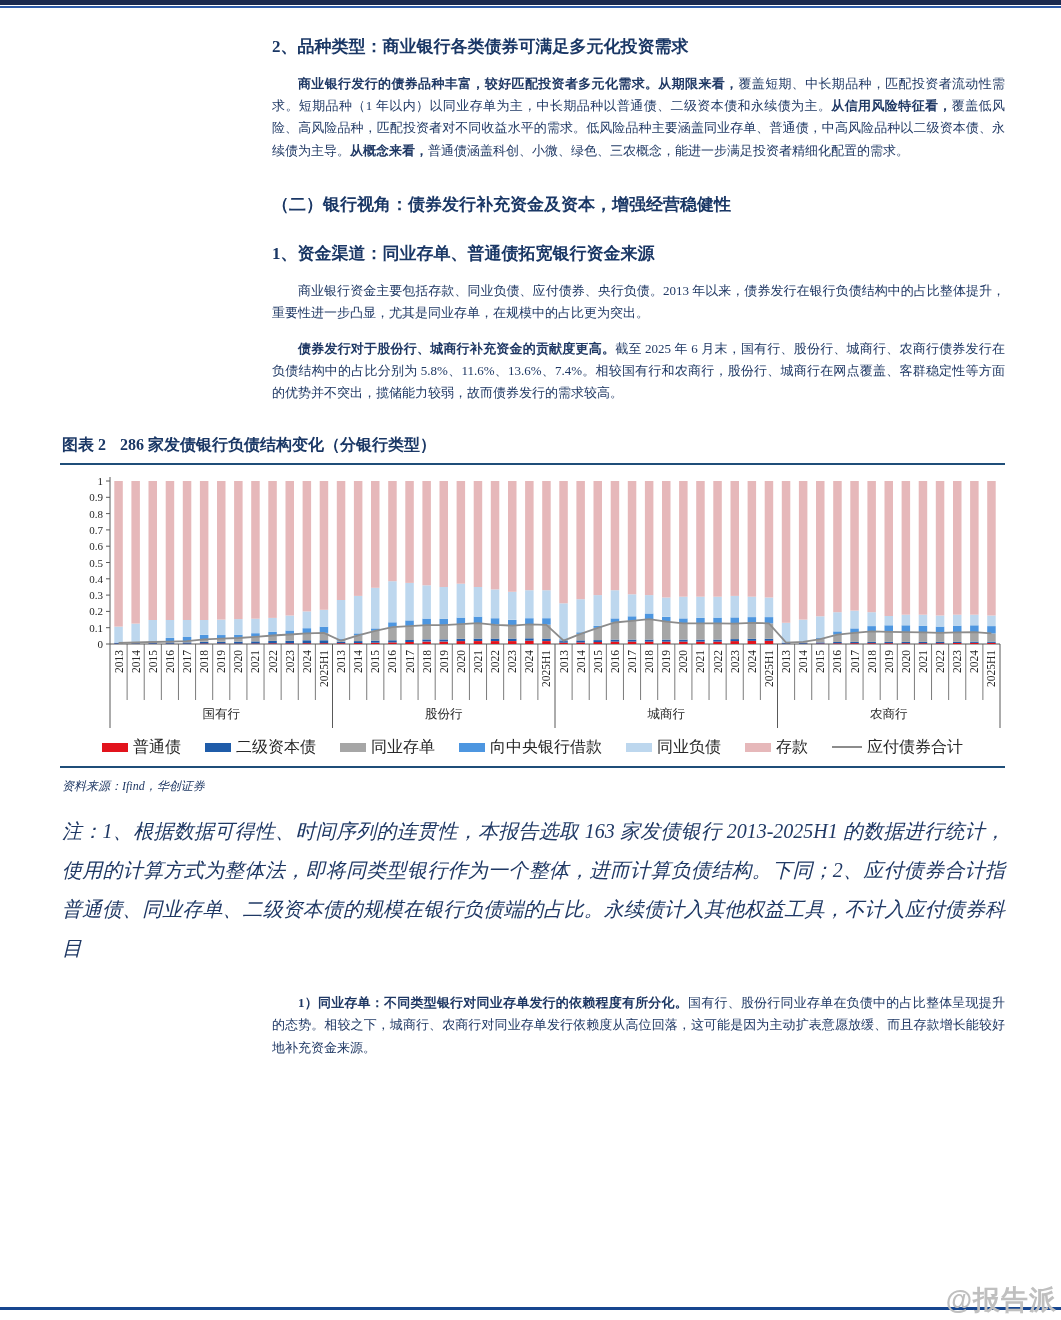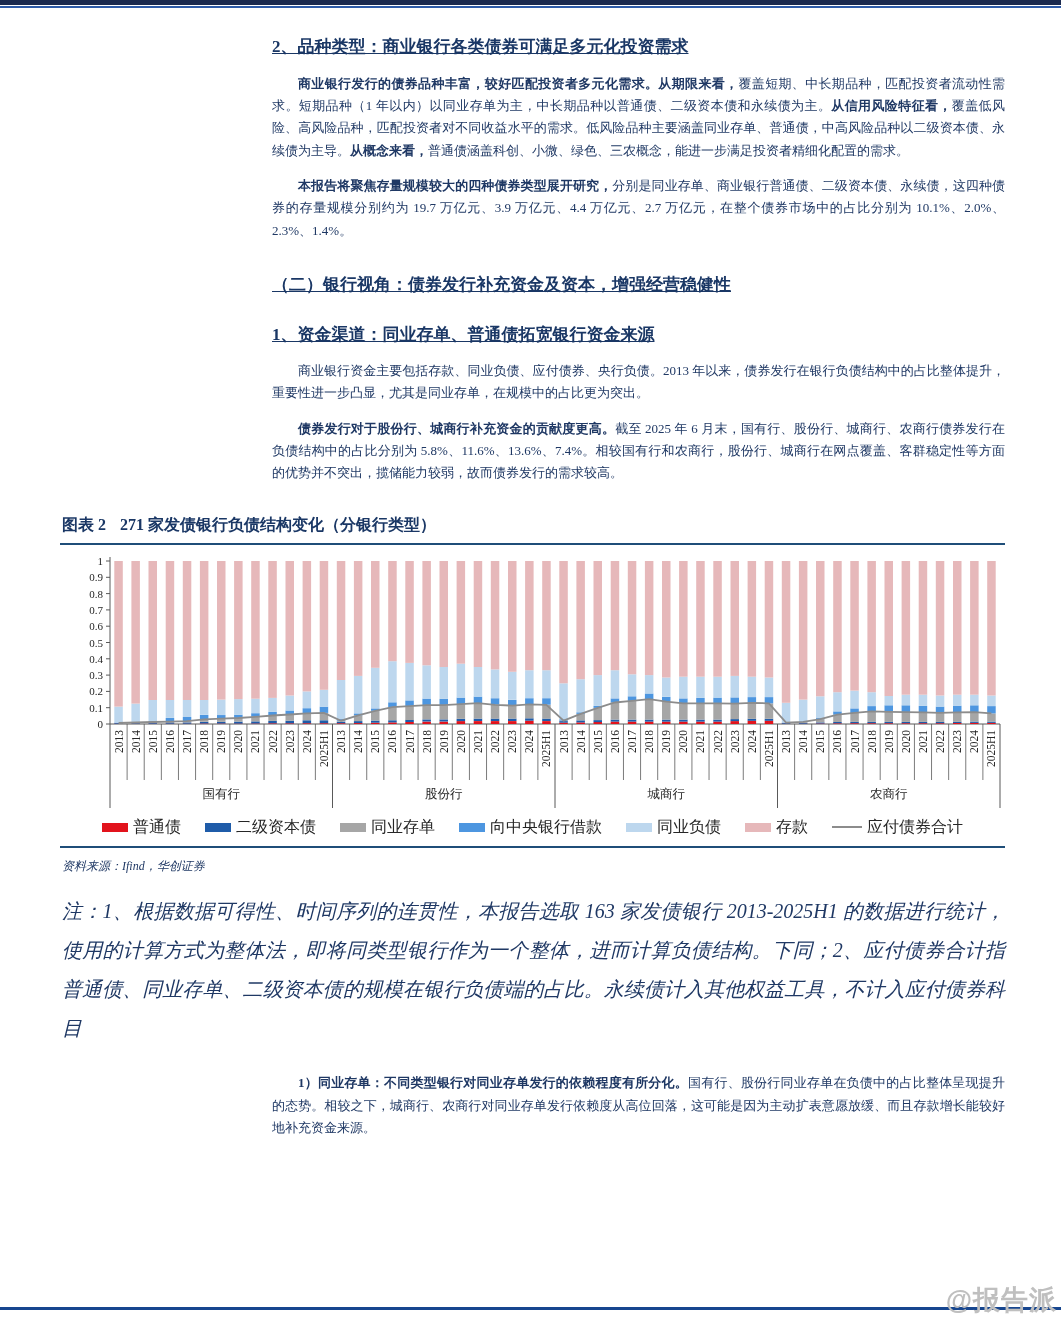--- a/index.html
+++ b/index.html
@@ -5,21 +5,21 @@
   html,body{margin:0;padding:0;}
   body{
     width:1061px;height:1320px;position:relative;background:#ffffff;
     font-family:"Liberation Serif","DejaVu Serif",serif;color:#1F3864;
     overflow:hidden;
   }
   .page{position:absolute;inset:0;}
   .topbar{height:5px;background:#1B2A4F;}
   .topbar-accent{height:2px;background:#2E5BA8;margin-top:1px;}
   .body-col{margin:26px 56px 0 272px;width:733px;}
-  .sec-h{font-size:17px;font-weight:bold;color:#1A3765;margin:24px 0 10px 0;line-height:1.5;text-decoration:underline;}
+  .sec-h{font-size:17px;font-weight:bold;color:#1A3765;margin:24px 0 10px 0;line-height:1.5;}
   .sec-h.sub{margin-top:30px;}
   .para{font-size:13px;line-height:1.72;text-align:justify;text-indent:2em;margin:13px 0;color:#1F3864;}
   .para b{font-weight:bold;}
   .figure{margin:30px 0 0 60px;width:945px;}
   .fig-title-row{font-size:16px;font-weight:bold;color:#1A3765;padding-left:2px;}
   .fig-title-row .fig-label{margin-right:14px;}
   .fig-rule{height:2px;background:#1F4E79;margin-top:7px;}
   .chart-wrap{padding-top:4px;}
   .legend{display:flex;justify-content:center;align-items:center;gap:24px;
     font-size:16px;color:#262626;margin:2px 0 8px 0;}
@@ -37,30 +37,29 @@
 </head>
 <body>
 
 <div class="page">
   <div class="topbar"></div>
   <div class="topbar-accent"></div>
 
   <div class="body-col">
     <div class="sec-h">2、品种类型：商业银行各类债券可满足多元化投资需求</div>
     <p class="para"><b>商业银行发行的债券品种丰富，较好匹配投资者多元化需求。从期限来看，</b><span>覆盖短期、中长期品种，匹配投资者流动性需求。短期品种（1 年以内）以同业存单为主，中长期品种以普通债、二级资本债和永续债为主。</span><b>从信用风险特征看，</b><span>覆盖低风险、高风险品种，匹配投资者对不同收益水平的需求。低风险品种主要涵盖同业存单、普通债，中高风险品种以二级资本债、永续债为主导。</span><b>从概念来看，</b><span>普通债涵盖科创、小微、绿色、三农概念，能进一步满足投资者精细化配置的需求。</span></p>
-    <p class="para"><b>本报告将聚焦存量规模较大的四种债券类型展开研究，</b><span>分别是同业存单、商业银行普通债、二级资本债、永续债，这四种债券的存量规模分别约为 19.7 万亿元、3.9 万亿元、4.4 万亿元、2.7 万亿元，在整个债券市场中的占比分别为 10.1%、2.0%、2.3%、1.4%。</span></p>
     <div class="sec-h sub">（二）银行视角：债券发行补充资金及资本，增强经营稳健性</div>
     <div class="sec-h">1、资金渠道：同业存单、普通债拓宽银行资金来源</div>
     <p class="para"><span>商业银行资金主要包括存款、同业负债、应付债券、央行负债。2013 年以来，债券发行在银行负债结构中的占比整体提升，重要性进一步凸显，尤其是同业存单，在规模中的占比更为突出。</span></p>
     <p class="para"><b>债券发行对于股份行、城商行补充资金的贡献度更高。</b><span>截至 2025 年 6 月末，国有行、股份行、城商行、农商行债券发行在负债结构中的占比分别为 5.8%、11.6%、13.6%、7.4%。相较国有行和农商行，股份行、城商行在网点覆盖、客群稳定性等方面的优势并不突出，揽储能力较弱，故而债券发行的需求较高。</span></p>
   </div>
 
   <div class="figure">
     <div class="fig-title-row">
-      <span class="fig-label">图表 2</span><span>271 家发债银行负债结构变化（分银行类型）</span>
+      <span class="fig-label">图表 2</span><span>286 家发债银行负债结构变化（分银行类型）</span>
     </div>
     <div class="fig-rule"></div>
     <div class="chart-wrap" id="chart"><svg width="945" height="262" viewBox="0 0 945 262">
           <line x1="46" y1="175" x2="50" y2="175" stroke="#595959" stroke-width="1"></line>
           <text x="43" y="179" text-anchor="end" font-size="11" fill="#262626">0</text>
           <line x1="46" y1="158.7" x2="50" y2="158.7" stroke="#595959" stroke-width="1"></line>
           <text x="43" y="162.7" text-anchor="end" font-size="11" fill="#262626">0.1</text>
           <line x1="46" y1="142.4" x2="50" y2="142.4" stroke="#595959" stroke-width="1"></line>
           <text x="43" y="146.4" text-anchor="end" font-size="11" fill="#262626">0.2</text>
           <line x1="46" y1="126.1" x2="50" y2="126.1" stroke="#595959" stroke-width="1"></line>

